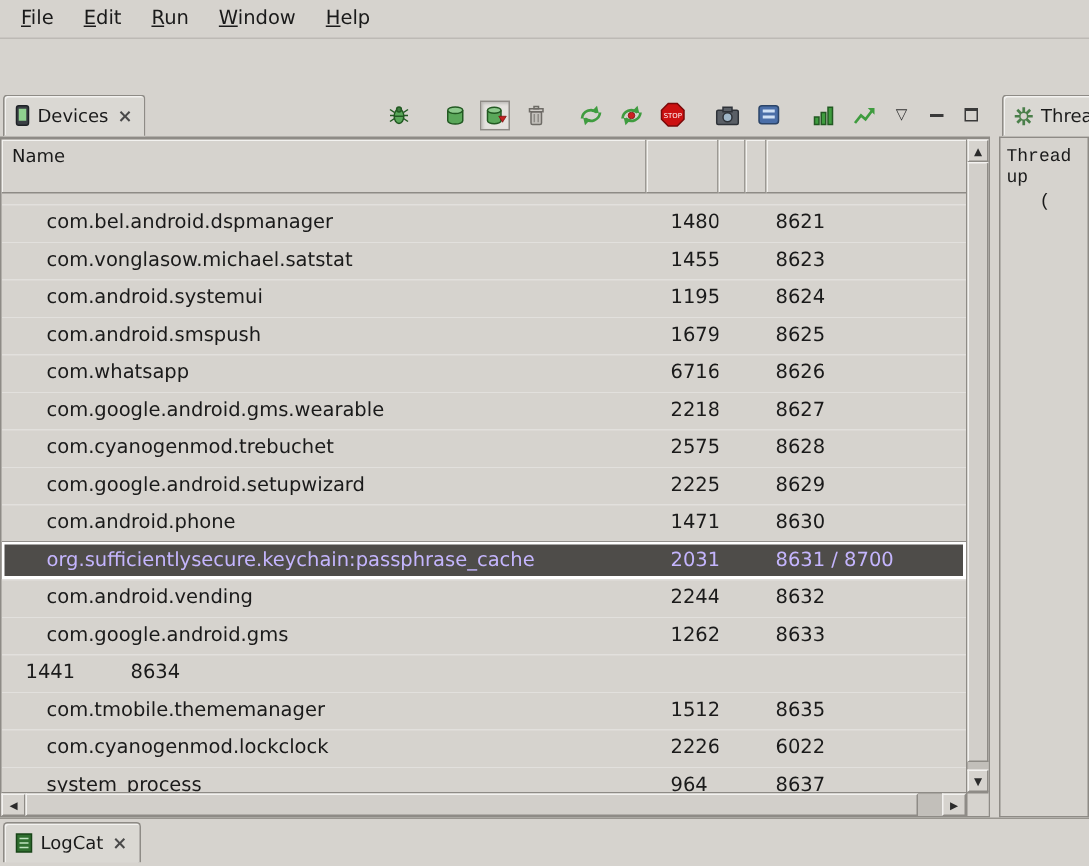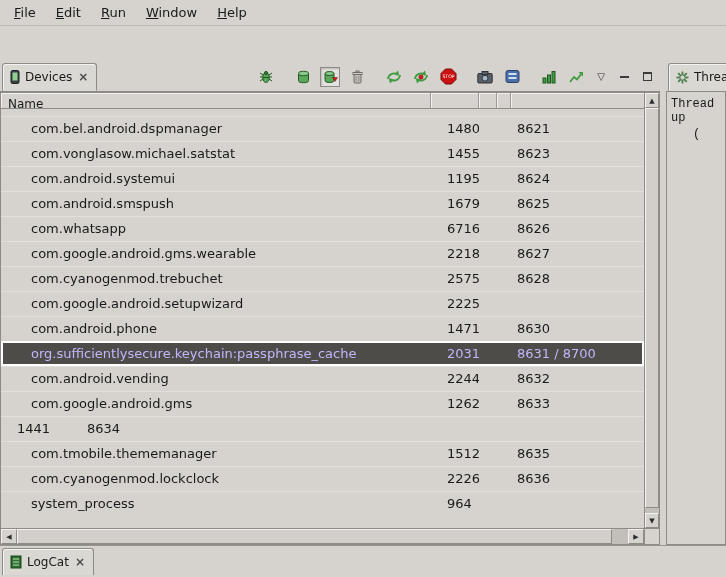--- a/index.html
+++ b/index.html
@@ -44,21 +44,21 @@
   .tbtn.gap { margin-left:10px; }
   .glyph-btn { font-size:10px; color:#2f2f2f; width:16px; height:16px; display:flex;
                align-items:center; justify-content:center; }
   .min-shape { width:9px; height:2px; background:#3a3a3a; display:inline-block; }
   .max-shape { width:9px; height:9px; border:1px solid #3a3a3a; border-top-width:2px; display:inline-block; }
 
   
   .table-wrap { flex:1; min-height:0; display:grid; grid-template-columns:1fr 15px;
                 grid-template-rows:1fr 16px; border:1px solid #8e8b86; background:#d6d3ce; }
   .table-main { grid-column:1; grid-row:1; display:flex; flex-direction:column; overflow:hidden; }
-  .thead { display:flex; height:16px; flex:none; }
+  .thead { display:flex; height:36px; flex:none; }
   .th { border-right:1px solid #9c9994; border-bottom:1px solid #8e8b86;
         background:#d6d3ce; box-shadow:inset 0 1px 0 #f3f2f0, inset 1px 0 0 #f3f2f0;
         font-size:12px; line-height:23px; white-space:nowrap; overflow:hidden; }
   .th-name { width:430px; padding-left:7px; }
   .th-pid  { width:48px; }
   .th-s1   { width:18px; }
   .th-s2   { width:14px; }
   .th-port { flex:1; border-right:none; }
 
   .rows { flex:1; overflow:hidden; padding-top:7px; }
@@ -291,20 +291,21 @@
             <div class="cell c-pid">2575</div>
             <div class="cell c-s1"></div>
             <div class="cell c-s2"></div>
             <div class="cell c-port">8628</div>
           </div>
             <div class="row">
             <div class="cell c-name">com.google.android.setupwizard</div>
             <div class="cell c-pid">22250</div>
             <div class="cell c-s1"></div>
             <div class="cell c-s2"></div>
+            <div class="cell c-port">8629</div>
           </div>
             <div class="row">
             <div class="cell c-name">com.android.phone</div>
             <div class="cell c-pid">1471</div>
             <div class="cell c-s1"></div>
             <div class="cell c-s2"></div>
             <div class="cell c-port">8630</div>
           </div>
             <div class="row selected">
             <div class="cell c-name">org.sufficientlysecure.keychain:passphrase_cache</div>
@@ -338,27 +339,28 @@
             <div class="cell c-pid">1512</div>
             <div class="cell c-s1"></div>
             <div class="cell c-s2"></div>
             <div class="cell c-port">8635</div>
           </div>
             <div class="row">
             <div class="cell c-name">com.cyanogenmod.lockclock</div>
             <div class="cell c-pid">22265</div>
             <div class="cell c-s1"></div>
             <div class="cell c-s2"></div>
-            <div class="cell c-port">8636</div>
+            <div class="cell c-port">6022</div>
           </div>
             <div class="row">
             <div class="cell c-name">system_process</div>
             <div class="cell c-pid">964</div>
             <div class="cell c-s1"></div>
             <div class="cell c-s2"></div>
+            <div class="cell c-port">8637</div>
           </div>
           </div>
 
       </div>
 
       <div class="vscroll">
         <div class="sb">
             <span>▲</span>
           </div>
         <div class="vtrack">

